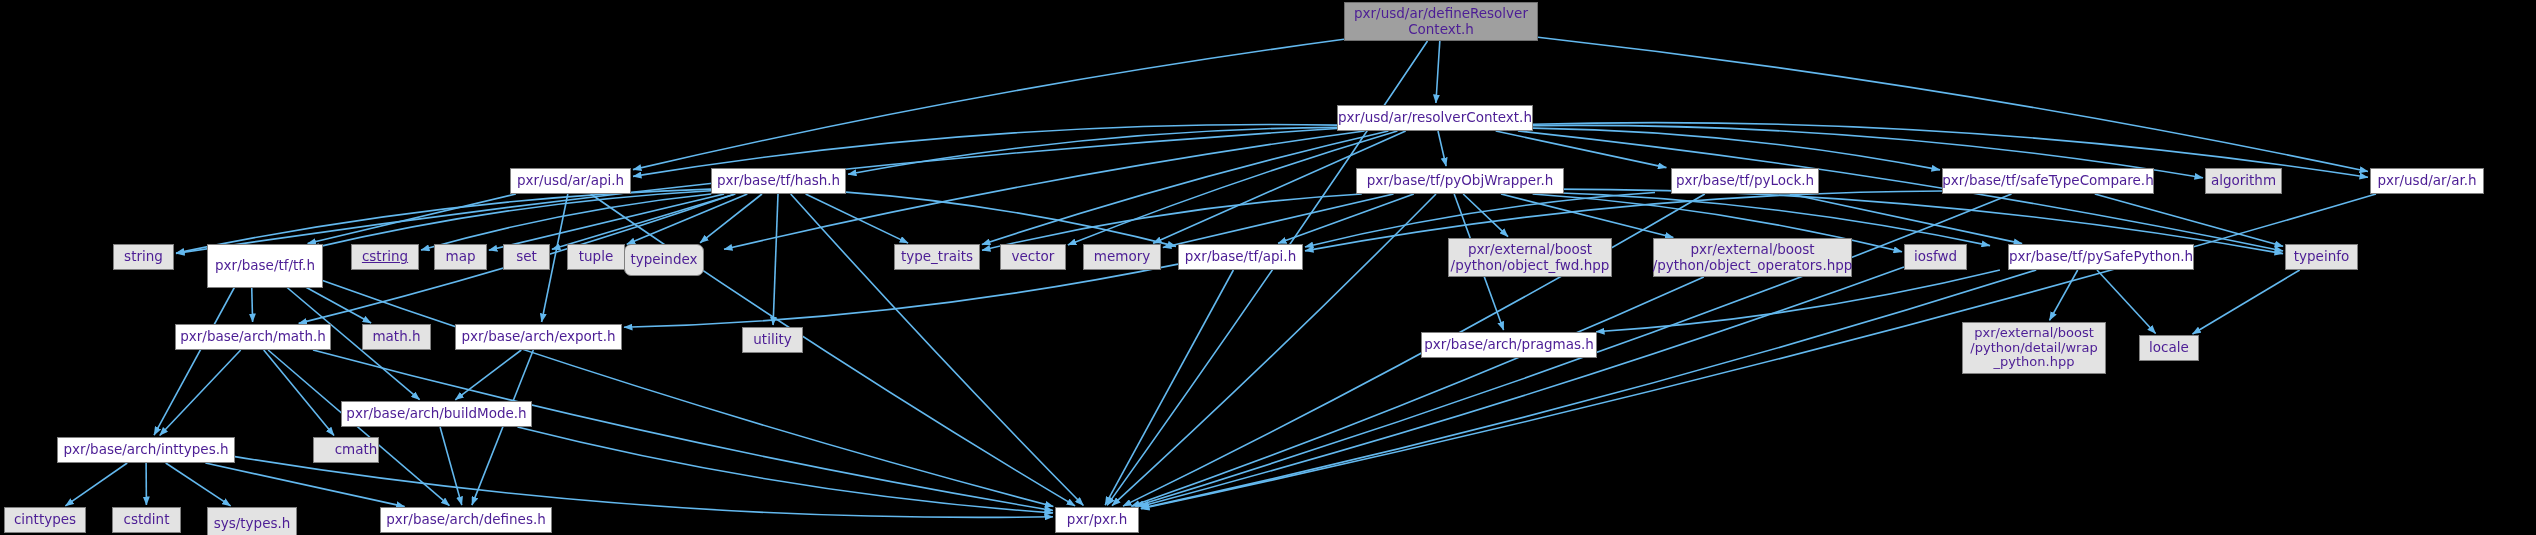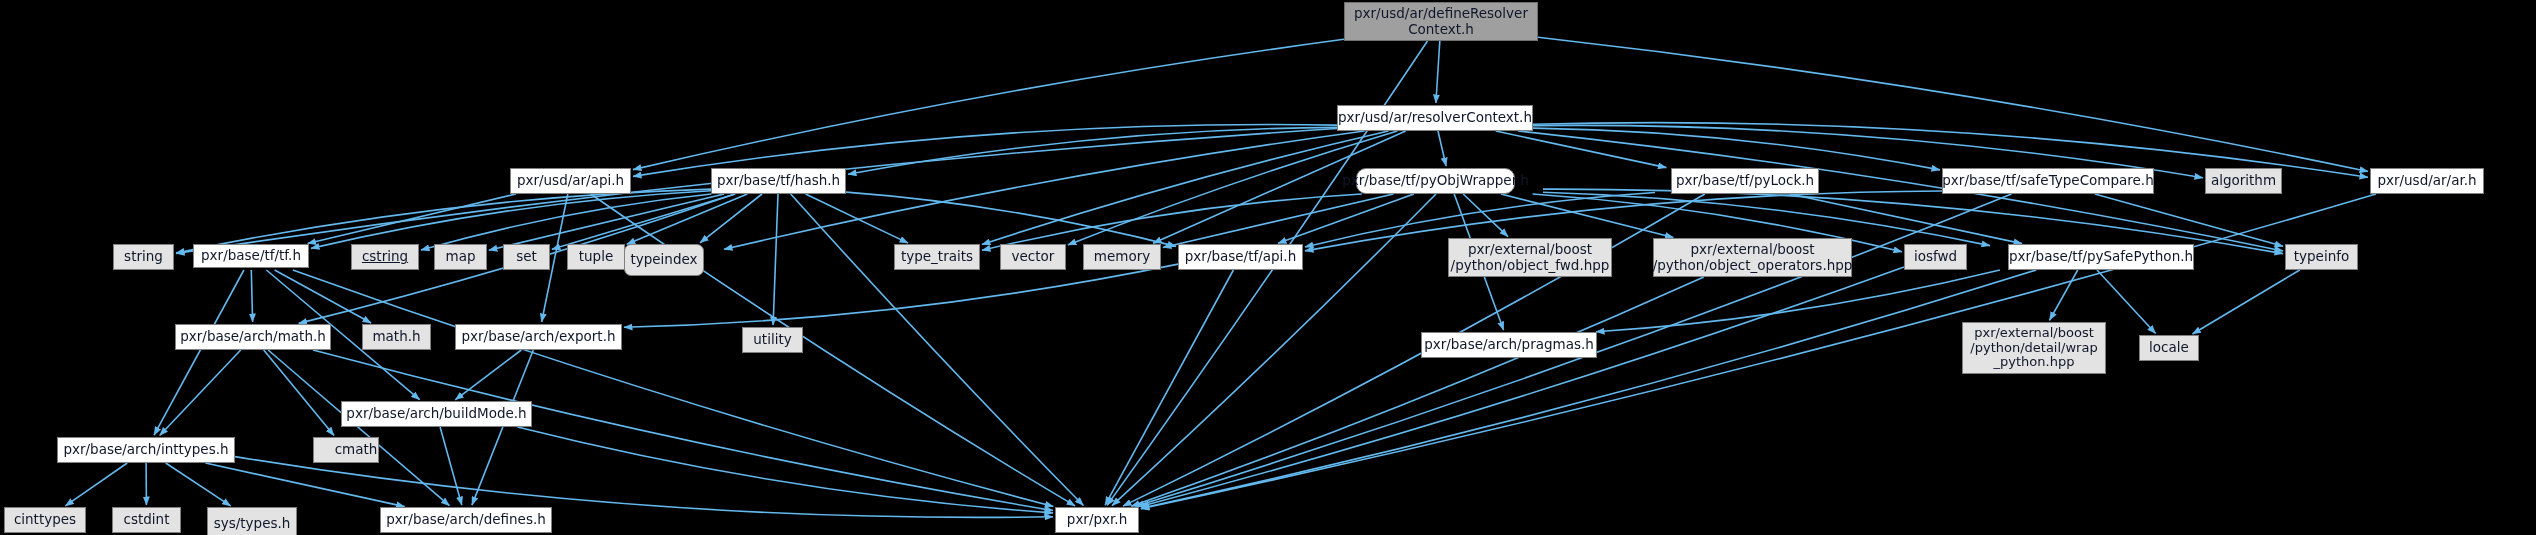--- a/index.html
+++ b/index.html
@@ -1,21 +1,21 @@
 <!DOCTYPE html>
 <html><head>
 <meta charset="utf-8">
 <style>
   html,body{margin:0;padding:0;background:#000;}
   #canvas{position:relative;width:2536px;height:535px;background:#000;
           font-family:"DejaVu Sans","Liberation Sans",sans-serif;overflow:hidden;}
   svg.edges{position:absolute;left:0;top:0;width:2536px;height:535px;}
   .node{position:absolute;box-sizing:border-box;display:flex;align-items:center;
         justify-content:center;text-align:center;line-height:1.12;
-        font-size:13.5px;color:#0f172a;border:1px solid #808080;background:#e3e3e3;
+        font-size:13.5px;color:#4c1d95;border:1px solid #808080;background:#e3e3e3;
         white-space:pre;}
   .node.hdr{background:#fff;}
   .node.root{background:#9f9f9f;border-color:#707070;}
 </style>
 </head>
 <body>
 
 <div id="canvas">
   <svg class="edges" id="edge-layer" viewBox="0 0 2536 535" preserveAspectRatio="none">
       <defs>
@@ -99,27 +99,27 @@
       <path d="M1233.4,270.0 Q1169.2,387.6 1105.1,505.2" fill="none" stroke="#63b8ee" stroke-width="1.6" marker-end="url(#arr)"></path>
       <path d="M1532.6,194.0 Q1717.3,206.3 1902.0,251.8" fill="none" stroke="#63b8ee" stroke-width="1.6" marker-end="url(#arr)"></path>
       <path d="M2299.7,270.0 Q2246.1,302.0 2192.5,334.0" fill="none" stroke="#63b8ee" stroke-width="1.6" marker-end="url(#arr)"></path>
     </svg>
   <div id="node-layer">
       <div class="node root" style="left: 1344px; top: 2px; width: 194px; height: 39px;">pxr/usd/ar/defineResolver
 Context.h</div>
       <div class="node hdr" style="left: 1337px; top: 105px; width: 196px; height: 26px;">pxr/usd/ar/resolverContext.h</div>
       <div class="node hdr" style="left: 510px; top: 168px; width: 121px; height: 26px;">pxr/usd/ar/api.h</div>
       <div class="node hdr" style="left: 711px; top: 168px; width: 135px; height: 26px;">pxr/base/tf/hash.h</div>
-      <div class="node hdr" style="left: 1356px; top: 168px; width: 159px; height: 26px; border-radius: 10px;">pxr/base/tf/pyObjWrapper.h</div>
+      <div class="node hdr" style="left: 1356px; top: 168px; width: 208px; height: 26px;">pxr/base/tf/pyObjWrapper.h</div>
       <div class="node hdr" style="left: 1655px; top: 168px; width: 148px; height: 26px; margin-left: 16px;">pxr/base/tf/pyLock.h</div>
       <div class="node hdr" style="left: 1942px; top: 168px; width: 212px; height: 26px;">pxr/base/tf/safeTypeCompare.h</div>
       <div class="node" style="left: 2205px; top: 168px; width: 77px; height: 26px;">algorithm</div>
       <div class="node hdr" style="left: 2370px; top: 168px; width: 114px; height: 26px;">pxr/usd/ar/ar.h</div>
       <div class="node" style="left: 113px; top: 244px; width: 61px; height: 26px;">string</div>
-      <div class="node hdr" style="left: 193px; top: 244px; width: 116px; height: 24px; text-align: center;">pxr/base/tf/tf.h</div>
+      <div class="node hdr" style="left: 207px; top: 244px; width: 116px; height: 44px; text-align: center;">pxr/base/tf/tf.h</div>
       <div class="node" style="left: 351px; top: 244px; width: 68px; height: 26px; text-decoration: underline;">cstring</div>
       <div class="node" style="left: 434px; top: 244px; width: 53px; height: 26px;">map</div>
       <div class="node" style="left: 503px; top: 244px; width: 47px; height: 26px;">set</div>
       <div class="node" style="left: 567px; top: 244px; width: 58px; height: 26px;">tuple</div>
       <div class="node" style="left: 624px; top: 244px; width: 80px; height: 32px; border-radius: 7px;">typeindex</div>
       <div class="node" style="left: 894px; top: 244px; width: 86px; height: 26px;">type_traits</div>
       <div class="node" style="left: 1000px; top: 244px; width: 66px; height: 26px;">vector</div>
       <div class="node" style="left: 1083px; top: 244px; width: 78px; height: 26px;">memory</div>
       <div class="node hdr" style="left: 1178px; top: 244px; width: 125px; height: 26px;">pxr/base/tf/api.h</div>
       <div class="node" style="left: 1448px; top: 238px; width: 164px; height: 39px;">pxr/external/boost

